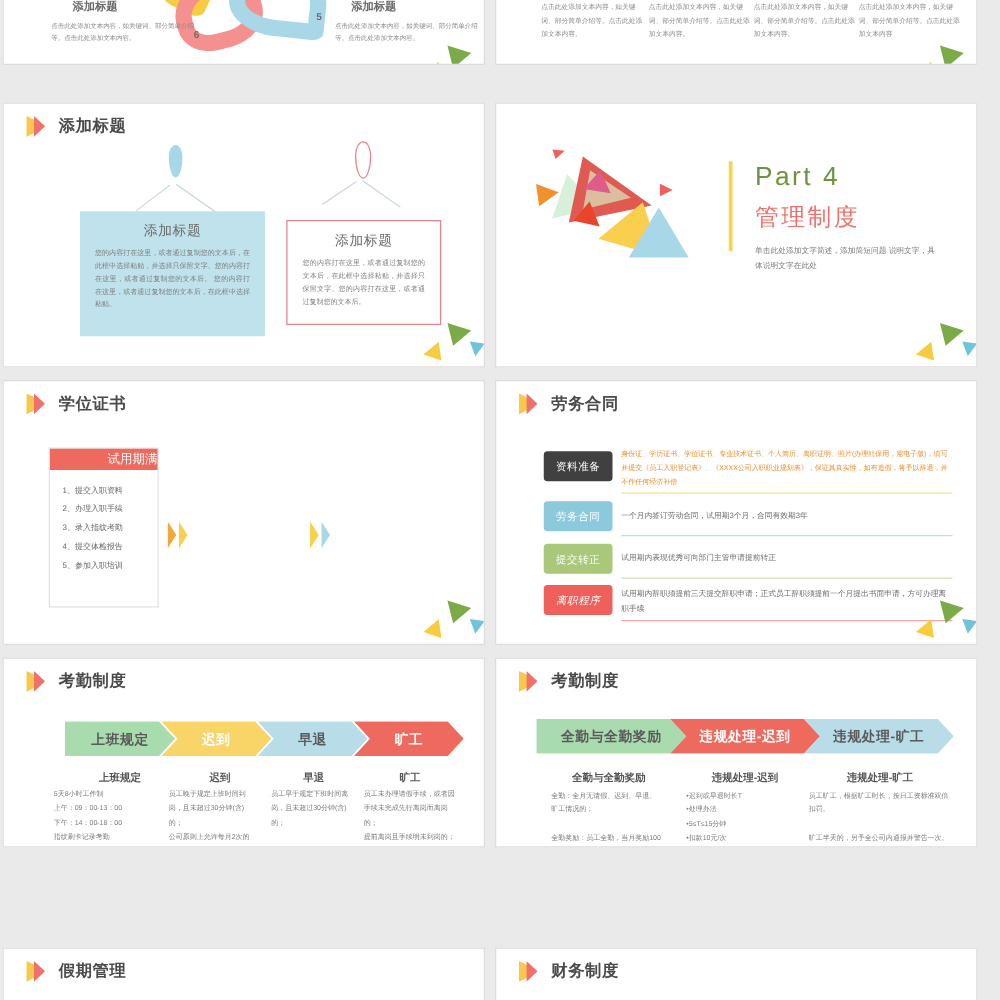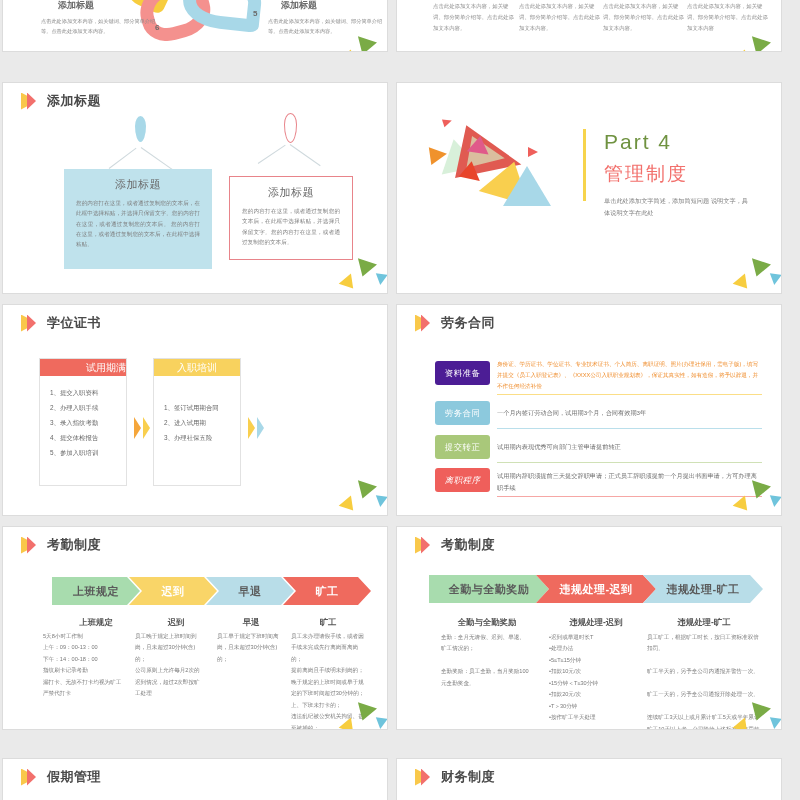--- a/index.html
+++ b/index.html
@@ -20,21 +20,21 @@
     border: 1px solid #dcdcdc;
     overflow: hidden;
   }
   
   .c0 { left: 2px;  width: 386px; }
   .c1 { left: 396px; width: 386px; }
 
   .r0 { top: -170px; height: 222px; }
   .r1 { top: 82px;  height: 212px; }
   .r2 { top: 304px; height: 212px; }
-  .r3 { top: 526px; height: 204px; }
+  .r3 { top: 526px; height: 152px; }
   .r4 { top: 758px; height: 212px; }
 
   
   .stitle {
     position: absolute; left: 18px; top: 9px;
     display: flex; align-items: center; gap: 9px;
   }
   .play-icon { width: 17px; height: 17px; position: relative; flex: none; }
   .play-icon .pL, .play-icon .pR { position: absolute; top: 0; width: 9px; height: 17px; }
   .play-icon .pL { left: 0; background: #f9c84a; clip-path: polygon(0 0, 100% 28%, 100% 72%, 0 100%); }
@@ -209,28 +209,20 @@
         <li>4、提交体检报告</li>
         <li>5、参加入职培训</li>
       </ul>
     </div>
 
     <div class="chev2" style="left:131px; top:112px;">
       <i style="background:#f5a63b; clip-path:polygon(0 0,100% 50%,0 100%);"></i>
       <i style="background:#f9cf4e; clip-path:polygon(0 0,100% 50%,0 100%); margin-left:2px;"></i>
     </div>
 
-    <div class="flow-card" style="left:150px; top:53px; height:128px;">
-      <div class="flow-head" style="background:#f8d25e;">入职培训</div>
-      <ul class="flow-list" style="padding-top:24px;">
-        <li>1、签订试用期合同</li>
-        <li>2、进入试用期</li>
-        <li>3、办理社保五险</li>
-      </ul>
-    </div>
 
     <div class="chev2" style="left:245px; top:112px;">
       <i style="background:#f9cf4e; clip-path:polygon(0 0,100% 50%,0 100%);"></i>
       <i style="background:#a8d8e8; clip-path:polygon(0 0,100% 50%,0 100%); margin-left:2px;"></i>
     </div>
 
 
     <div class="tri deco-green" style="left:352px; top:178px;"></div>
     <div class="tri deco-yellow" style="left:338px; top:194px;"></div>
     <div class="tri deco-blue" style="left:372px; top:191px;"></div>
@@ -238,21 +230,21 @@
 
   <div class="slide r2 c1">
     <div class="stitle">
       <span class="play-icon">
           <i class="pL"></i>
           <i class="pR"></i>
         </span>
       <span class="stitle-text">劳务合同</span>
     </div>
 
-    <div class="lc-tag" style="left:38px; top:56px; background:#4c1d95;text-align:center;">
+    <div class="lc-tag" style="left:38px; top:56px; background:#404040;text-align:center;">
         <span>资料准备</span>
       </div>
     <div class="lc-text" style="left:100px; top:54px;"><span class="hl-o">身份证、学历证书、学位证书、专业技术证书、个人简历、离职证明、照片(办理社保用，需电子版)，填写并提交《员工入职登记表》、《XXXX公司入职职业规划表》，保证其真实性，如有造假，将予以辞退，并不作任何经济补偿</span></div>
     <div class="lc-line" style="left:100px; top:89px; background:#f7c325; opacity:.55;"></div>
 
     <div class="lc-tag" style="left:38px; top:96px; background:#8cc9dd;">
         <span>劳务合同</span>
       </div>
     <div class="lc-text" style="left:100px; top:102px; font-size:6.2px;">一个月内签订劳动合同，试用期3个月，合同有效期3年</div>
     <div class="lc-line" style="left:100px; top:123px; background:#8cc9dd; opacity:.6;"></div>

